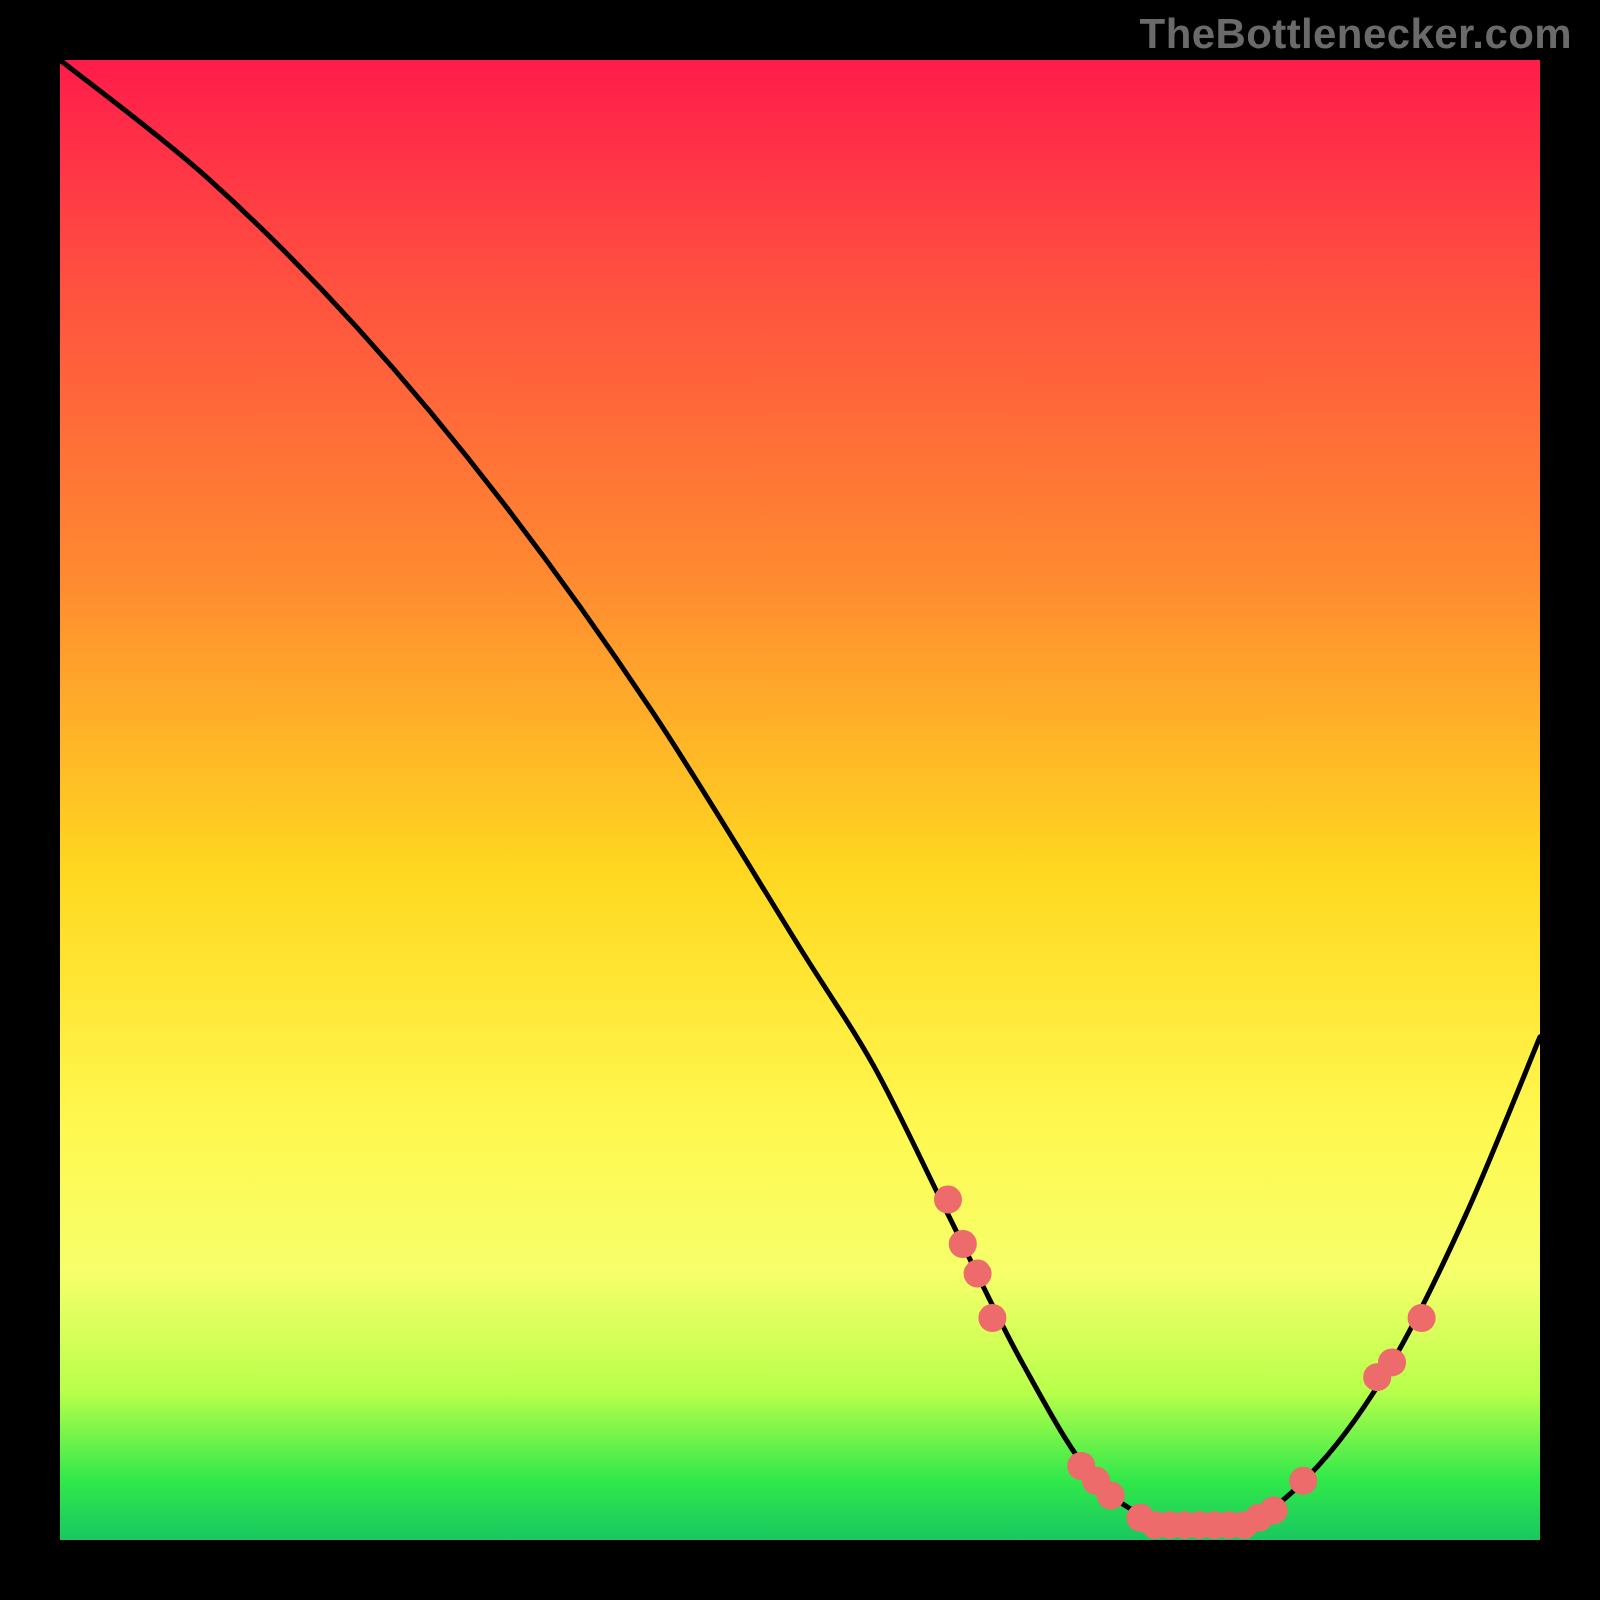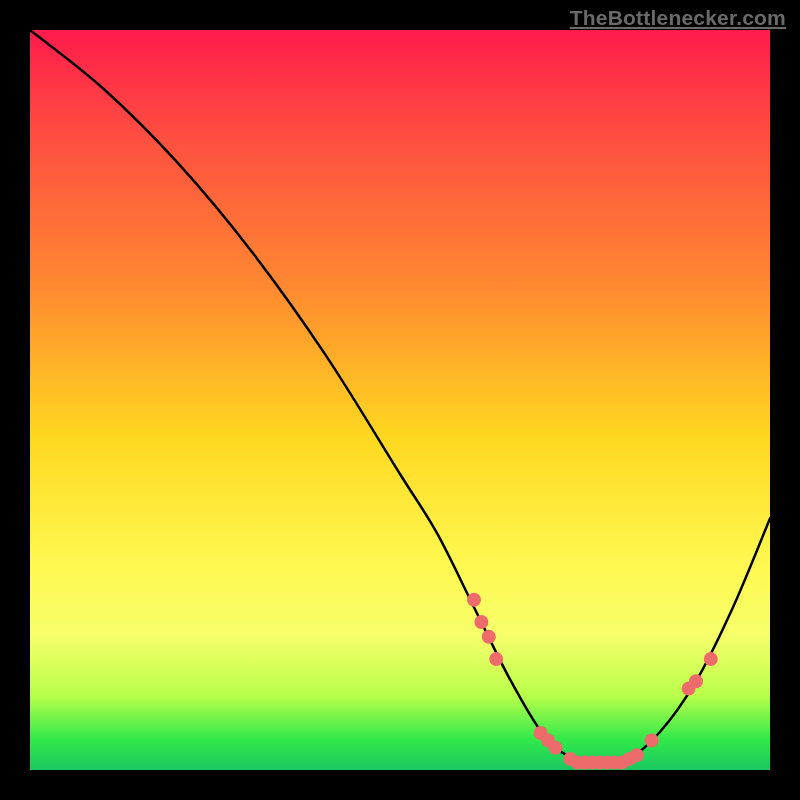--- a/index.html
+++ b/index.html
@@ -30,21 +30,20 @@
   }
   .watermark {
     position: absolute;
     top: 6px;
     right: 14px;
     font-size: 21px;
     font-weight: 600;
     color: #6a6a6a;
     letter-spacing: 0.2px;
     user-select: none;
-    text-decoration: underline;
   }
   svg {
     position: absolute;
     left: 0;
     top: 0;
     width: 740px;
     height: 740px;
     overflow: visible;
   }
   .curve {

